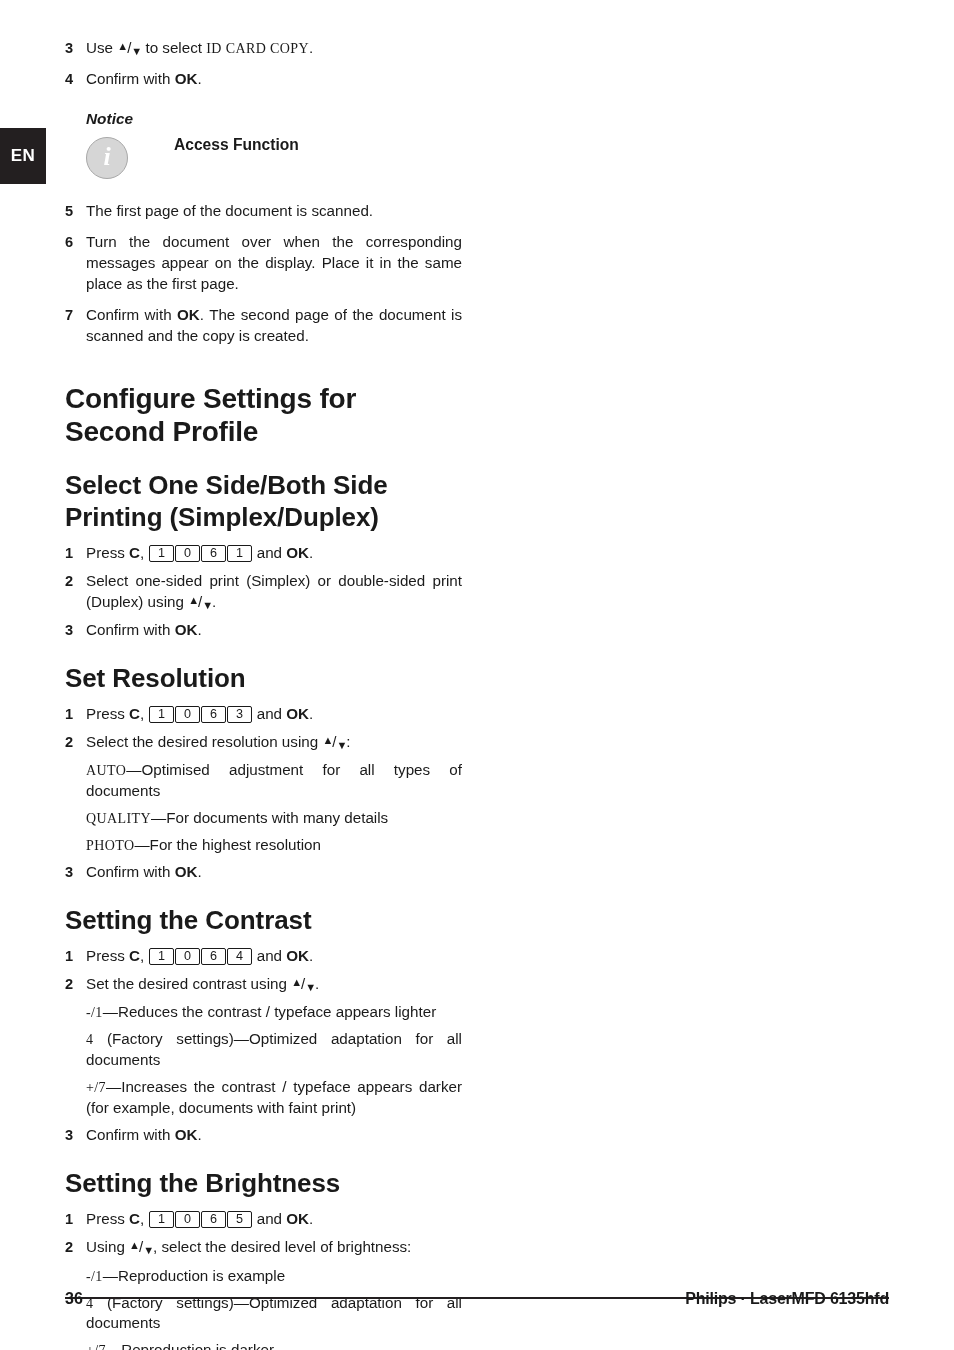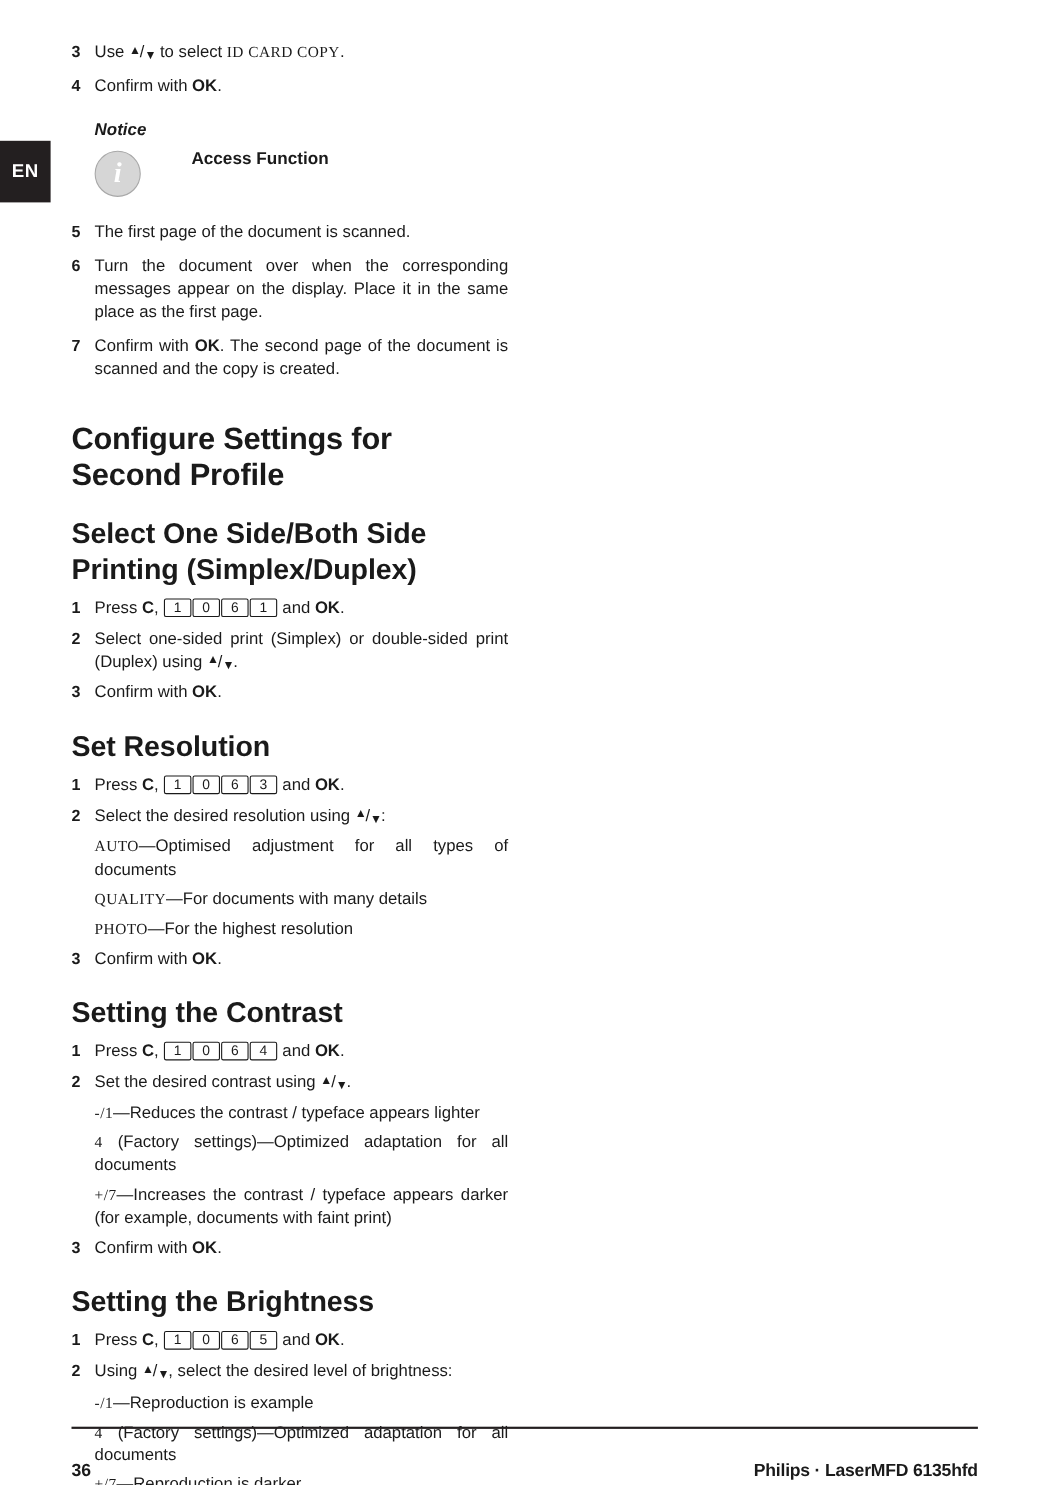--- a/index.html
+++ b/index.html
@@ -188,21 +188,21 @@
     left: 65px;
     right: 65px;
     top: 1297px;
     height: 1.6px;
     background: #231f20;
   }
   .footer {
     position: absolute;
     left: 65px;
     right: 65px;
-    top: 1329px;
+    top: 1290px;
     display: flex;
     justify-content: space-between;
     align-items: baseline;
     font-size: 16px;
     font-weight: bold;
   }
   .footer .pageno { letter-spacing: 0px; }
   .footer .imprint { letter-spacing: -0.2px; }
 </style>
 </head>

